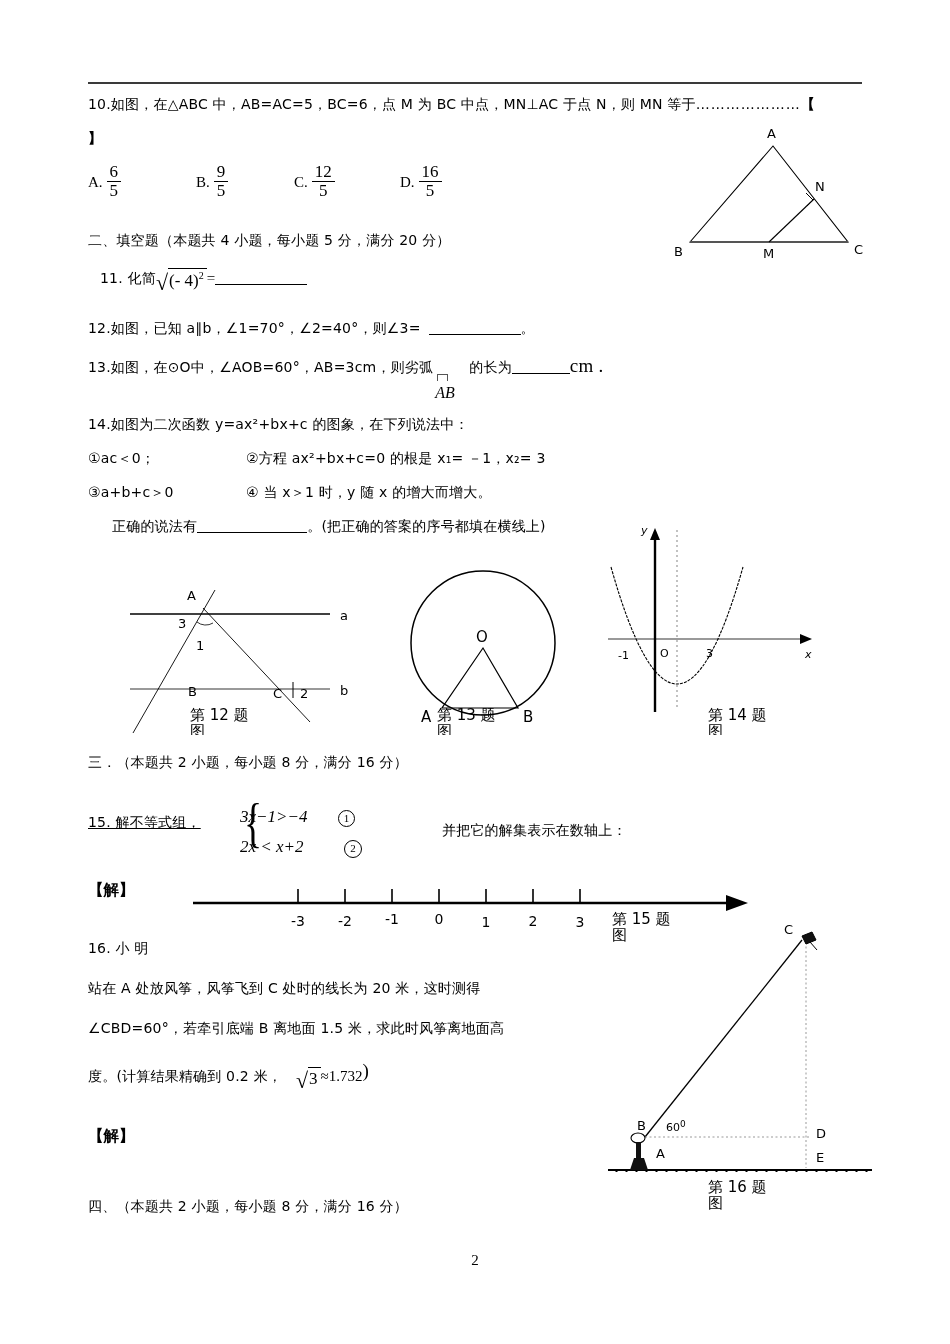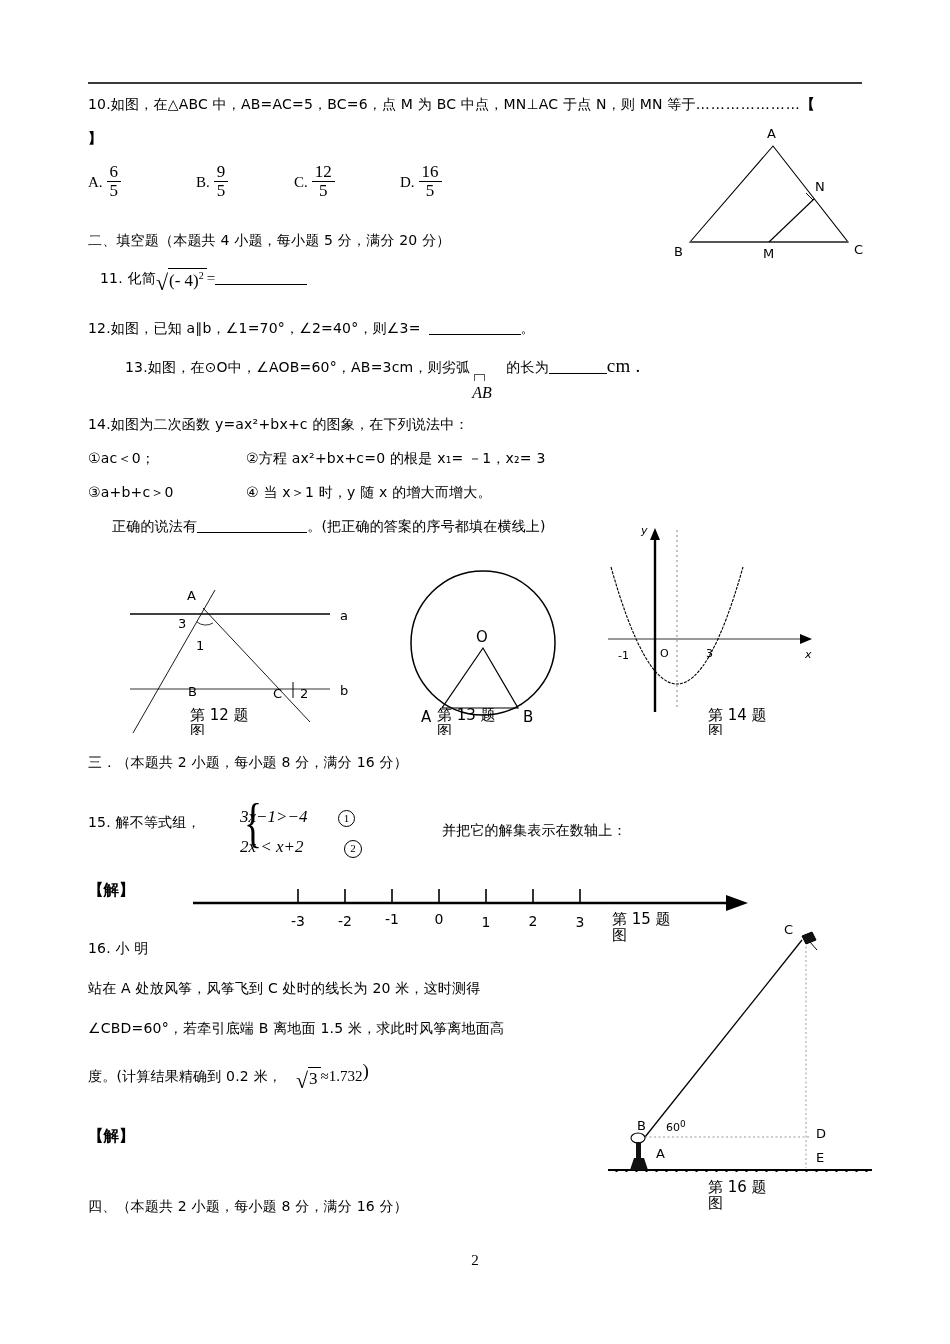--- a/index.html
+++ b/index.html
@@ -224,21 +224,21 @@
   <div class="abs" style="left:88px; top:268px;margin-left:12px;">
     <span class="txt cn">11. 化简</span><span class="radical"><span class="sign">√</span><span class="body"><span>(- 4)</span><span class="sup">2</span></span></span><span class="mixed" style="font-size:15px;">=</span><span class="blank" style="width:92px"></span>
   </div>
 
   
   <div class="abs" style="left:88px; top:318px;">
     <span class="txt cn">12.如图，已知 a∥b，∠1=70°，∠2=40°，则∠3=</span><span class="blank" style="width:92px; margin-left:8px"></span><span class="txt cn">。</span>
   </div>
 
   
-  <div class="abs" style="left:88px; top:352px;margin-left:37px;">
+  <div class="abs" style="left:88px; top:352px;">
     <span class="txt cn">13.如图，在⊙O中，∠AOB=60°，AB=3cm，则劣弧</span><span style="display:inline-block; position:relative; width:36px; vertical-align:-8px;">
       <span style="position:absolute; left:4px; top:-6px; width:9px; height:6px; border:1px solid #555; border-bottom:none;"></span>
       <span class="lbl-it" style="position:absolute; left:2px; top:4px; font-size:16px; font-family:'Liberation Serif',serif; font-style:italic;">AB</span>
     </span><span class="txt cn">的长为</span><span class="blank" style="width:58px"></span><span class="txt mixed" style="font-size:19px">cm .</span>
   </div>
 
   
   <div class="abs txt cn" style="left:88px; top:414px;">14.如图为二次函数 y=ax²+bx+c 的图象，在下列说法中：</div>
   <div class="abs txt cn" style="left:88px; top:448px;">①ac＜0；</div>
   <div class="abs txt cn" style="left:246px; top:448px;">②方程 ax²+bx+c=0 的根是 x₁= －1，x₂= 3</div>
@@ -315,21 +315,21 @@
   </div>
   <div class="abs cap" style="left:708px; top:708px;">
     <span>第 14 题</span>
     <span class="l2">图</span>
   </div>
 
   
   <div class="abs txt cn" style="left:88px; top:752px;">三．（本题共 2 小题，每小题 8 分，满分 16 分）</div>
 
   
-  <div class="abs txt cn" style="left:88px; top:812px;">15. 解不等式组，</div>
+  <div class="abs txt cn" style="left:88px; top:812px;text-decoration:underline;">15. 解不等式组，</div>
 
   <div class="abs system" style="left:240px; top:784px;">
     <span class="brace">{</span>
     <span class="rows">
       <span class="row" style="display:block">
         <span>3x−1&gt;−4</span>
         <span style="display:inline-block;width:22px"></span>
         <span class="circnum">1</span>
       </span>
       <span class="row" style="display:block">

